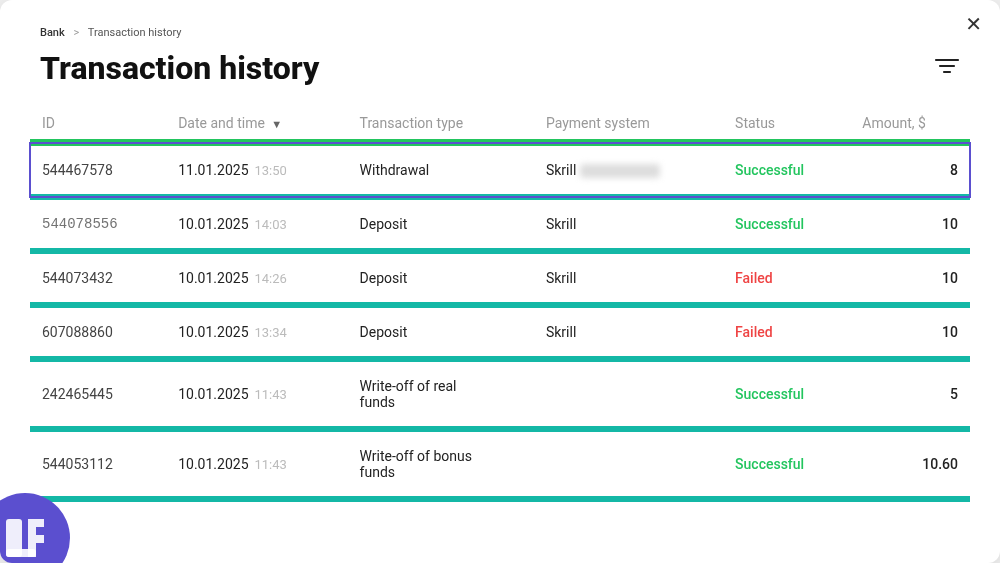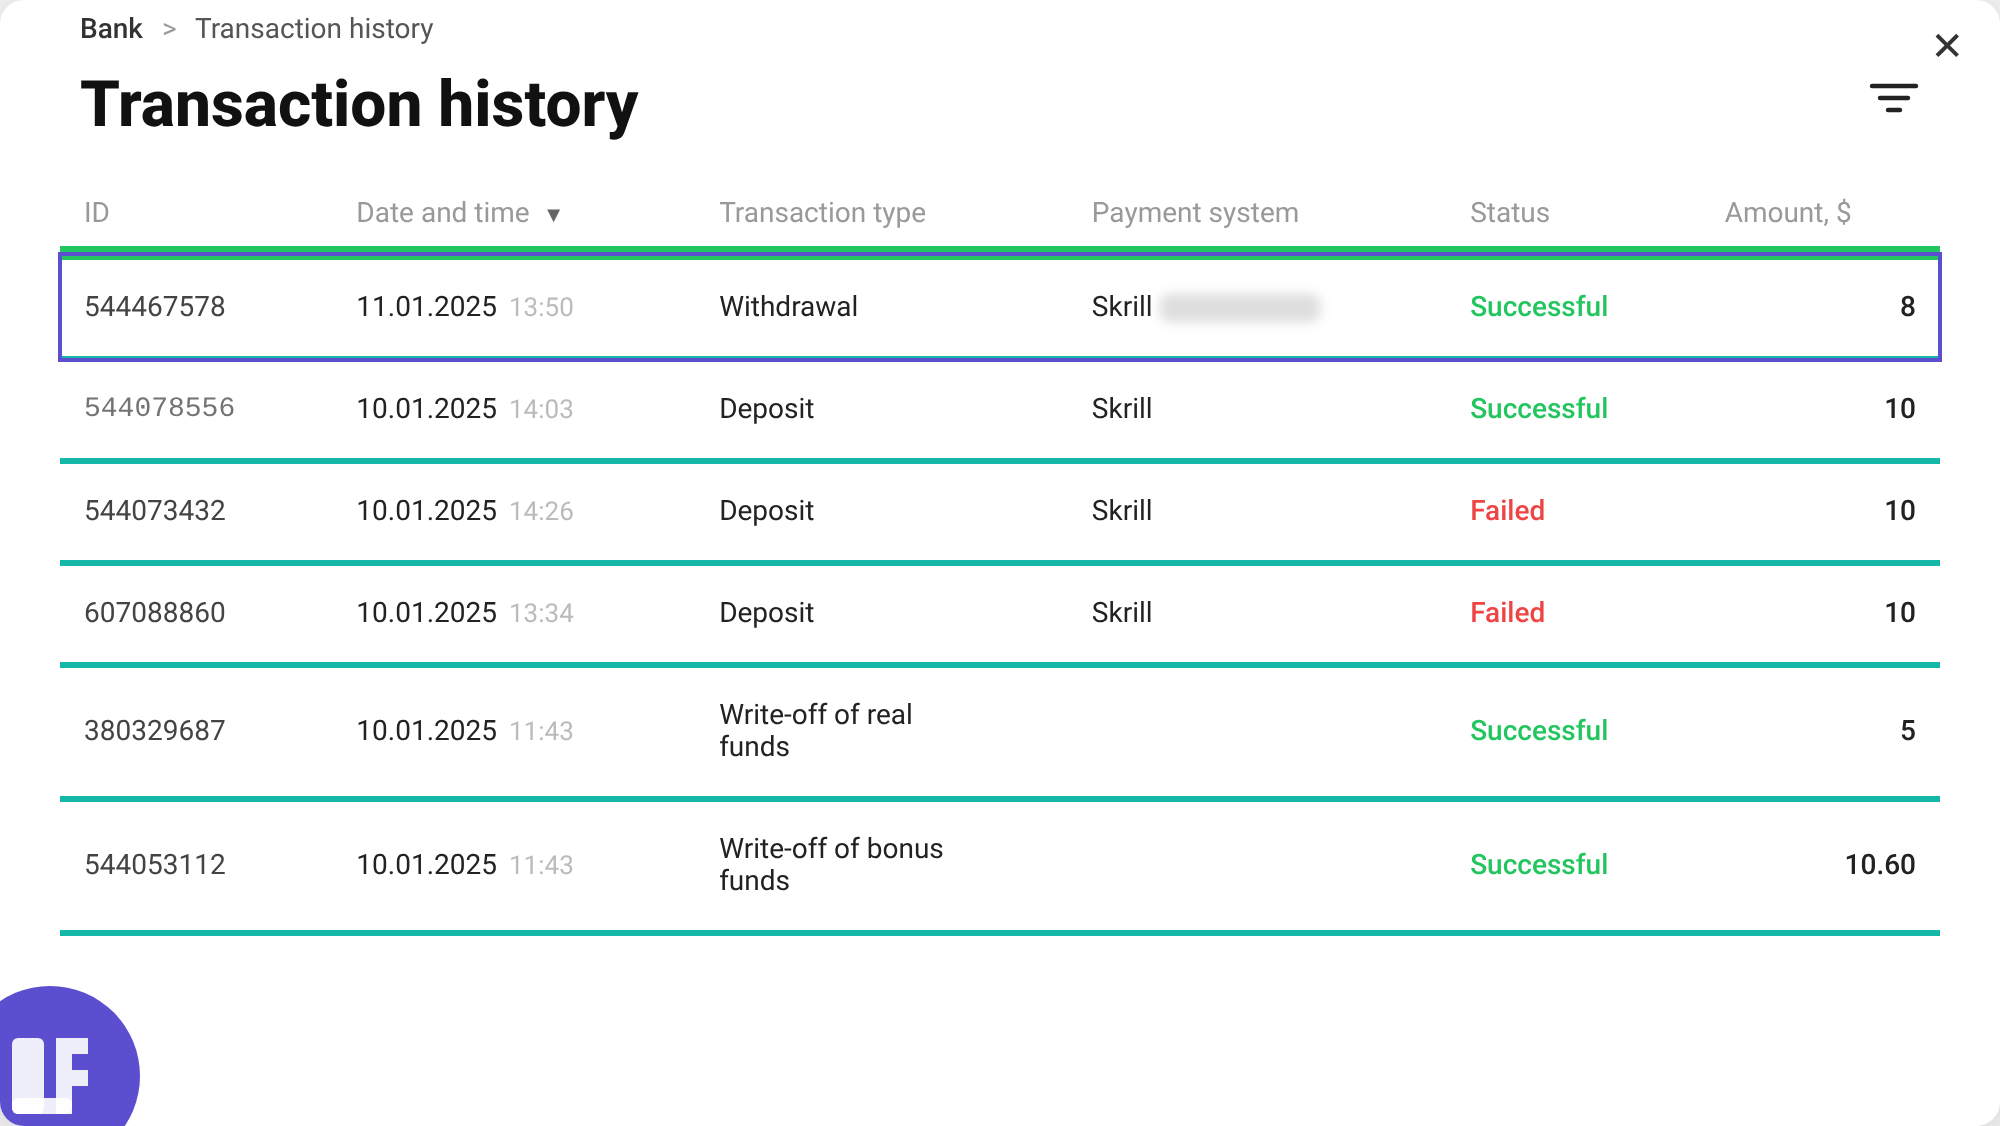--- a/index.html
+++ b/index.html
@@ -26,22 +26,22 @@
       top: 14px;
       right: 18px;
       font-size: 20px;
       cursor: pointer;
       color: #333;
       background: none;
       border: none;
       line-height: 1;
     }
     .breadcrumb {
-      padding: 7px 40px 0 40px;
-      font-size: 14px;
+      padding: 26px 40px 0 40px;
+      font-size: 11px;
       color: #555;
     }
     .breadcrumb .bank-link {
       color: #333;
       font-weight: 500;
       cursor: pointer;
     }
     .breadcrumb .separator {
       margin: 0 6px;
       color: #999;
@@ -77,21 +77,21 @@
       font-size: 14px;
       color: #999;
       font-weight: 400;
       padding: 8px 12px;
       border-bottom: 7px solid #22c55e;
     }
     th.amount-col {
       text-align: left;
     }
     tbody tr {
-      border-bottom: 3px solid #14b8a6;
+      border-bottom: 6px solid #14b8a6;
     }
     tbody tr td {
       padding: 16px 12px;
       font-size: 14px;
       color: #222;
       vertical-align: middle;
     }
     td.amount-val {
       text-align: right;
       font-weight: 500;
@@ -185,21 +185,21 @@
           </tr>
           <tr>
             <td style="color: rgb(68, 68, 68); font-size: 14px;">607088860</td>
             <td><span style="color:#222;">10.01.2025</span><span style="color:#bbb;margin-left:6px;font-size:13px;">13:34</span></td>
             <td style="white-space: pre-line;">Deposit</td>
             <td>Skrill</td>
             <td><span class="status-failed">Failed</span></td>
             <td class="amount-val">10</td>
           </tr>
           <tr>
-            <td style="color: rgb(68, 68, 68); font-size: 14px;">380329687</td>
+            <td style="color: rgb(68, 68, 68); font-size: 14px;">242465445</td>
             <td><span style="color:#222;">10.01.2025</span><span style="color:#bbb;margin-left:6px;font-size:13px;">11:43</span></td>
             <td style="white-space: pre-line;">Write-off of real
 funds</td>
             <td></td>
             <td><span class="status-success">Successful</span></td>
             <td class="amount-val">5</td>
           </tr>
           <tr>
             <td style="color: rgb(68, 68, 68); font-size: 14px;">544053112</td>
             <td><span style="color:#222;">10.01.2025</span><span style="color:#bbb;margin-left:6px;font-size:13px;">11:43</span></td>

